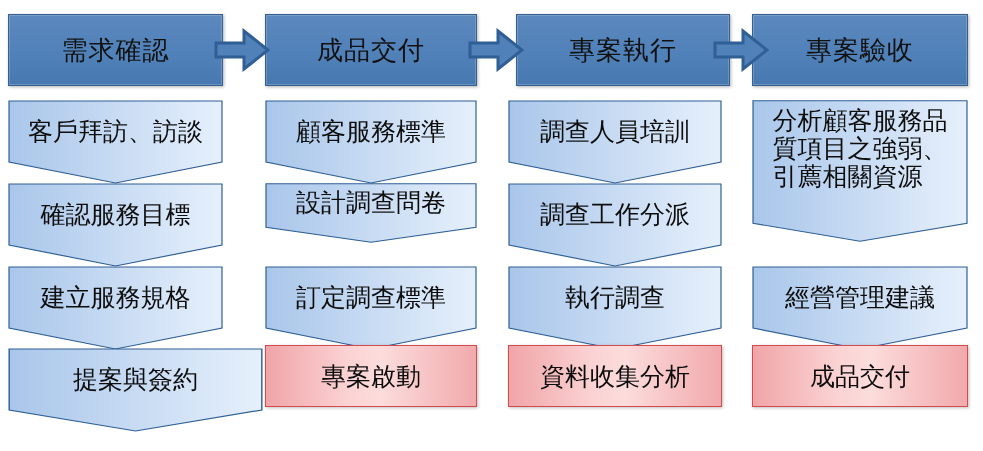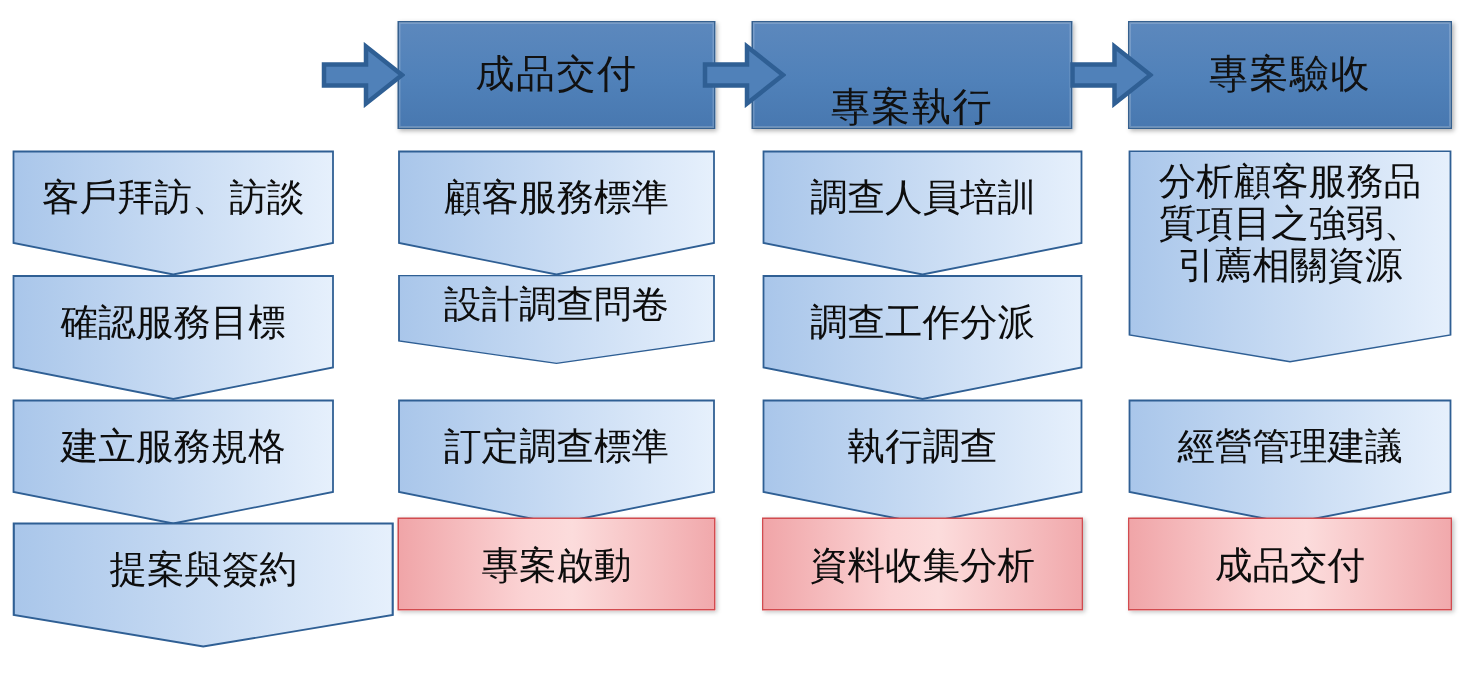--- a/index.html
+++ b/index.html
@@ -53,59 +53,61 @@
     position:absolute;inset:0;
     width:100%;height:100%;
   }
   .step .shape svg{display:block;width:100%;height:100%;}
   .step-label{
     position:relative;
     z-index:2;
     font-size:25px;
     color:#0d0d0d;
     line-height:1.08;
-    text-align:center;
     white-space:pre-line;
     font-family:"DejaVu Serif","Liberation Serif",serif;
     letter-spacing:0px;
   }
   .step.chevron .step-label{transform:translateY(-11px);}
   .step.tall .step-label{transform:translateY(-22px);font-size:25px;line-height:1.13;}
 
   
   .step.terminal{
     background:linear-gradient(to right,#f0a5a8 0%,#fbd3d4 40%,#fcdcdc 55%,#f1a9ac 100%);
     border:1px solid #d24b4f;
     box-shadow:1px 1px 3px rgba(0,0,0,.25);
   }
   .step.terminal .step-label{transform:translateY(0);}
 </style>
 </head>
 <body>
 
 <div id="canvas">
 
+  <div class="phase-box" style="left:8px;top:14px;width:215px;">
+    <span class="phase-label">需求確認</span>
+  </div>
 
   <div class="phase-arrow" style="left:214px;">
     <svg viewBox="0 0 56 44" preserveAspectRatio="none">
       <path d="M2 15 L30 15 L30 3 L54 22 L30 41 L30 29 L2 29 Z" fill="#5081b9" stroke="#2f5f94" stroke-width="3" stroke-linejoin="miter"></path>
     </svg>
   </div>
 
   <div class="phase-box" style="left:265px;top:14px;width:212px;">
     <span class="phase-label">成品交付</span>
   </div>
 
   <div class="phase-arrow" style="left:468px;">
     <svg viewBox="0 0 56 44" preserveAspectRatio="none">
       <path d="M2 15 L30 15 L30 3 L54 22 L30 41 L30 29 L2 29 Z" fill="#5081b9" stroke="#2f5f94" stroke-width="3" stroke-linejoin="miter"></path>
     </svg>
   </div>
 
-  <div class="phase-box" style="left:501px;top:14px;width:214px;align-items:flex-end;">
+  <div class="phase-box" style="left:516px;top:14px;width:214px;">
     <span class="phase-label">專案執行</span>
   </div>
 
   <div class="phase-arrow" style="left:713px;">
     <svg viewBox="0 0 56 44" preserveAspectRatio="none">
       <path d="M2 15 L30 15 L30 3 L54 22 L30 41 L30 29 L2 29 Z" fill="#5081b9" stroke="#2f5f94" stroke-width="3" stroke-linejoin="miter"></path>
     </svg>
   </div>
 
   <div class="phase-box" style="left:752px;top:14px;width:216px;">

